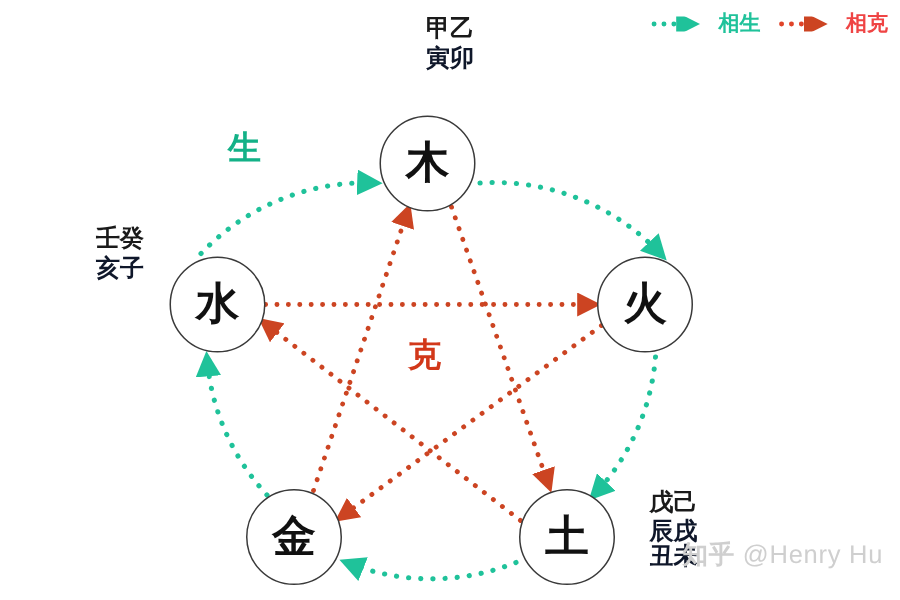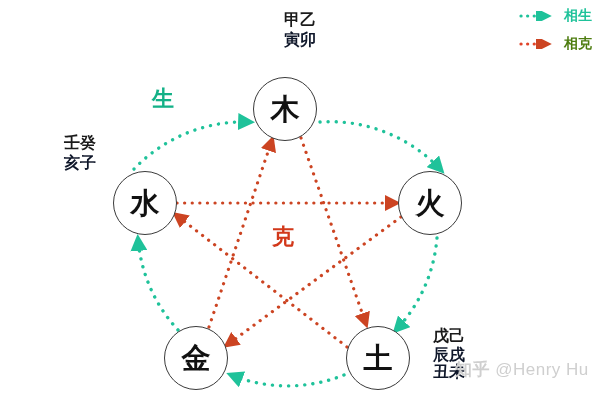--- a/index.html
+++ b/index.html
@@ -82,42 +82,42 @@
   #label-ke {
     left: 272px;
     top: 222px;
     color: #d2381a;
   }
   #legend {
     position: absolute;
     right: 8px;
     top: 8px;
     display: flex;
-    flex-direction: column;
+    flex-direction: row;
     gap: 12px;
     align-items: flex-start;
   }
   .legend-row {
     display: flex;
     align-items: center;
     gap: 5px;
     height: 16px;
   }
   .legend-dash {
     width: 40px;
     height: 10px;
     display: block;
   }
   .legend-text {
     font-size: 14px;
     font-weight: bold;
     white-space: nowrap;
   }
   .legend-text.sheng { color: #1fc29a; }
-  .legend-text.ke { color: #4d7c0f; }
+  .legend-text.ke { color: #ef4444; }
   #watermark {
     position: absolute;
     left: 455px;
     top: 358px;
     font-size: 17px;
     color: #cfcfcf;
     white-space: nowrap;
     letter-spacing: 0.5px;
   }
   #watermark .wm-cn { font-weight: bold; }
@@ -176,21 +176,21 @@
   </div>
 
 
   <div class="stem-group" style="left:433px; top:326px;">
     <span class="stem">戊己</span>
     <span class="branch two-line">辰戌</span>
     <span class="branch two-line">丑未</span>
   </div>
 
 
-  <div class="stem-group" style="left:64px; top:133px;text-align:center;">
+  <div class="stem-group" style="left:64px; top:150px;text-align:center;">
     <span class="stem">壬癸</span>
     <span class="branch">亥子</span>
   </div>
 
   <div class="center-label" id="label-sheng">生</div>
   <div class="center-label" id="label-ke">克</div>
 
   <div id="legend">
     <div class="legend-row">
       <svg class="legend-dash" viewBox="0 0 40 10">

